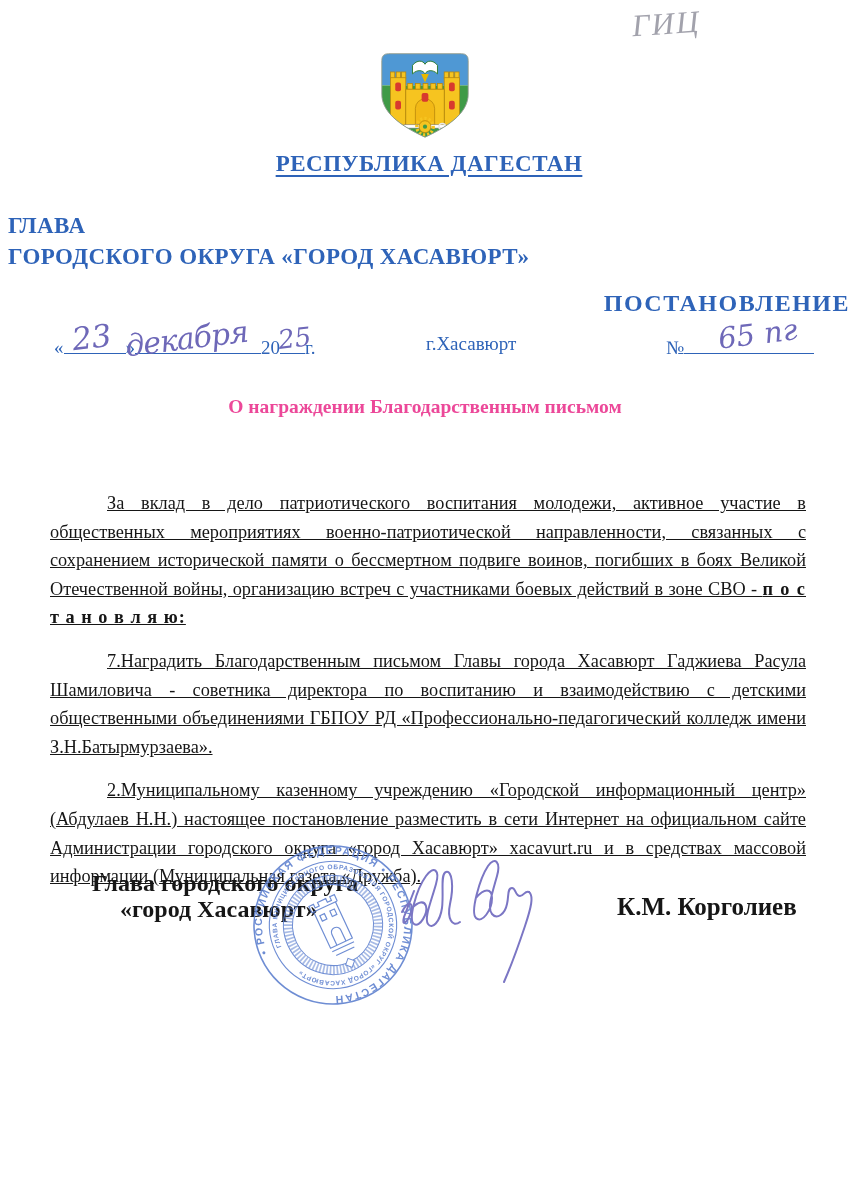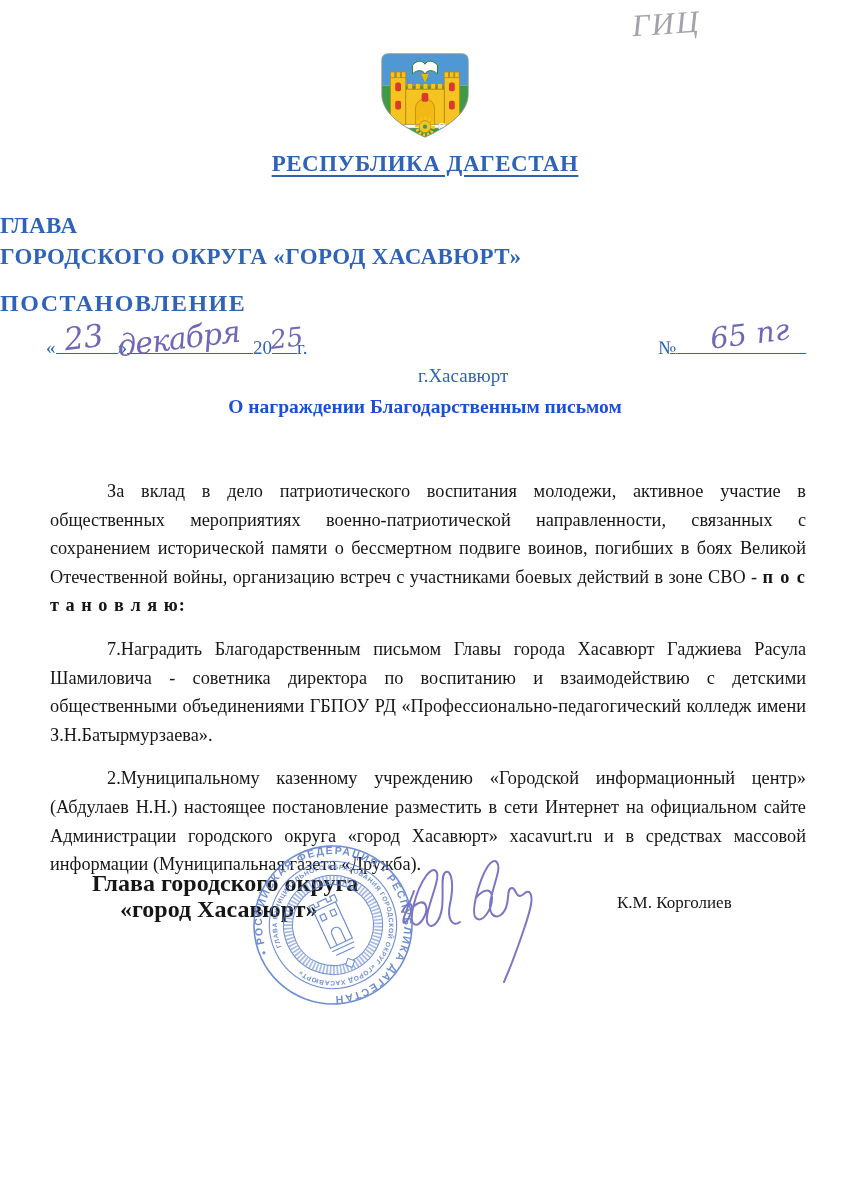--- a/index.html
+++ b/index.html
@@ -9,70 +9,70 @@
     font-family:"Liberation Serif","DejaVu Serif",serif;color:#161616;
   }
   
   #pencil-note{
     position:absolute;left:632px;top:6px;font-size:31px;font-weight:400;
     color:#a2a2ac;transform:rotate(-4deg);font-style:italic;letter-spacing:2px;
   }
   
   #emblem{position:absolute;left:377px;top:50px;}
   
-  .blue{color:#2e63b8;}
+  .blue{color:#2e63b8;padding-left:8px;}
   #republic{
     position:absolute;left:0;right:0;top:151px;text-align:center;
     font-size:23px;font-weight:bold;letter-spacing:.5px;
   }
   #republic span{text-decoration:underline;text-underline-offset:4px;}
   #authority{
     position:absolute;left:0;right:0;top:210px;text-align:left;
     font-size:23px;font-weight:bold;line-height:31px;letter-spacing:.4px;
   }
   #doc-type{
-    position:absolute;left:0;right:0;top:290px;text-align:left;
+    position:absolute;left:0;right:0;top:290px;text-align:right;
     font-size:24px;font-weight:bold;letter-spacing:1.5px;
   }
   
   #dateline{position:absolute;left:0;top:329px;width:100%;height:46px;font-size:19px;}
   #date-left{position:absolute;left:46px;top:4px;white-space:nowrap;}
   .blank{display:inline-block;border-bottom:1.6px solid #2e63b8;position:relative;vertical-align:baseline;height:20px;}
   #day-blank{width:62px;}
   #month-blank{width:126px;}
   #year-blank{width:25px;}
   #number-blank{width:130px;}
   .hand{
     position:absolute;font-style:italic;color:#6e68b8;white-space:nowrap;
     font-family:"DejaVu Serif",serif;transform:rotate(-7deg);
   }
   #hand-day{font-size:31px;left:8px;top:-14px;}
   #hand-month{font-size:30px;left:-10px;top:-12px;letter-spacing:-1px;}
   #hand-year{font-size:26px;left:-2px;top:-10px;}
-  #place{position:absolute;left:418px;top:4px;margin-top:32px;}
+  #place{position:absolute;left:418px;top:4px;}
   #number-group{position:absolute;left:658px;top:4px;white-space:nowrap;}
   #hand-number{font-size:29px;left:34px;top:-16px;}
   
   #doc-title{
     position:absolute;left:0;right:0;top:394px;text-align:center;
-    font-size:19.5px;font-weight:bold;line-height:25px;color:#1d4ed8;
+    font-size:19.5px;font-weight:bold;line-height:25px;color:#ec4899;
   }
   
   #body-text{
     position:absolute;left:50px;right:44px;top:477px;
     font-size:18.3px;line-height:28.6px;text-align:justify;
   }
-  #body-text p{margin:0 0 15px 0;text-indent:57px;}
+  #body-text p{margin:12px 0 15px 0;text-indent:57px;text-decoration:underline;}
   #resolution-word{font-weight:bold;letter-spacing:1px;}
   
   #sig-post{
     position:absolute;left:92px;top:870px;font-size:24px;font-weight:bold;line-height:26px;
   }
   #sig-post .line2{padding-left:28px;}
-  #sig-name{position:absolute;left:617px;top:893px;font-size:17px;font-weight:normal;}
+  #sig-name{position:absolute;left:617px;top:893px;font-size:25px;font-weight:bold;}
   #stamp{position:absolute;left:246px;top:838px;opacity:.88;}
   #signature-svg{position:absolute;left:388px;top:836px;}
 </style>
 </head>
 <body>
 
 <div id="page">
 
   <div id="pencil-note">ГИЦ</div>
 

